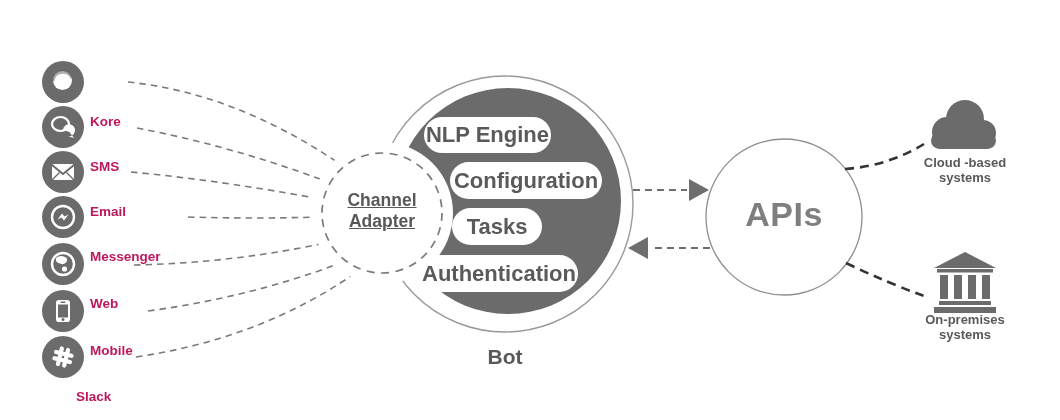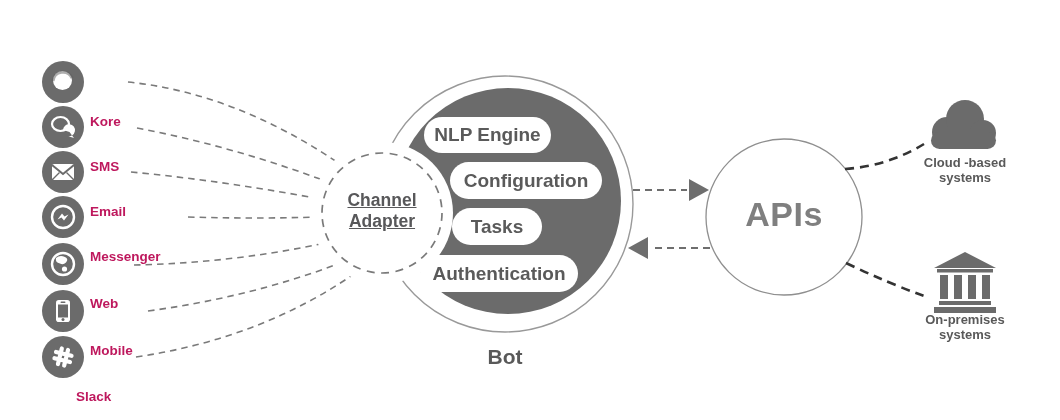--- a/index.html
+++ b/index.html
@@ -11,21 +11,21 @@
   .abs{position:absolute;}
   .channel-label{
     font-size:13.5px;font-weight:600;color:#be185d;line-height:18px;height:18px;margin-top:40px;
   }
   .adapter-label{
     left:332px;top:190px;width:100px;text-align:center;
     font-size:17.5px;font-weight:600;color:#58585a;line-height:21px;text-decoration:underline;
   }
   .pill{
     background:#ffffff;border-radius:19px;display:flex;align-items:center;justify-content:center;
-    font-size:19px;font-weight:600;color:#5a5a5a;
+    font-size:22px;font-weight:600;color:#5a5a5a;
   }
   .bot-label{
     left:465px;top:345px;width:80px;text-align:center;
     font-size:21px;font-weight:700;color:#595959;
   }
   .apis-label{
     left:724px;top:195px;width:120px;text-align:center;
     font-size:34px;font-weight:600;color:#7f7f7f;letter-spacing:0.5px;
   }
   .system-label{

